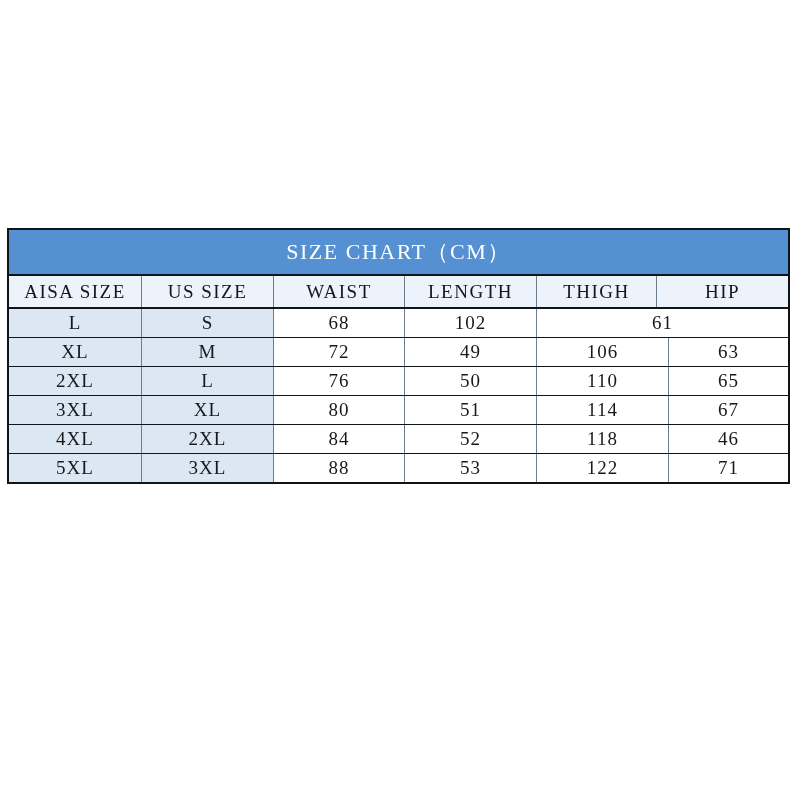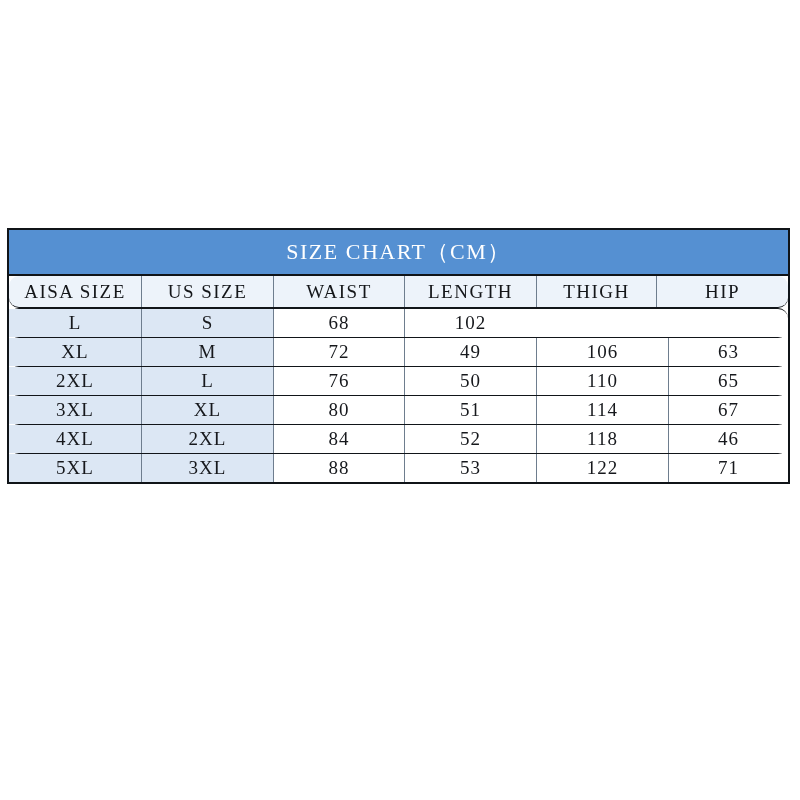--- a/index.html
+++ b/index.html
@@ -45,21 +45,20 @@
     letter-spacing: 1.5px;
     line-height: 1;
     white-space: nowrap;
   }
 
   
   .chart-row {
     display: flex;
     flex: 1 1 0;
     min-height: 0;
-    border-radius: 10px;
   }
   .chart-row + .chart-row {
     border-top: 1.5px solid #111519;
   }
   .header-row {
     background: #EDF3FA;
     border-bottom: 1.5px solid #111519;
     flex: 0 0 31px;
   }
 
@@ -121,20 +120,21 @@
     <div class="cell col-3">LENGTH</div>
     <div class="cell col-5">THIGH</div>
     <div class="cell col-4">HIP</div>
   </div>
 
   <div class="chart-row">
     <div class="cell col-0">L</div>
     <div class="cell col-1">S</div>
     <div class="cell col-2">68</div>
     <div class="cell col-4">102</div>
+    <div class="cell col-5">61</div>
   </div>
 
   <div class="chart-row">
     <div class="cell col-0">XL</div>
     <div class="cell col-1">M</div>
     <div class="cell col-2">72</div>
     <div class="cell col-3">49</div>
     <div class="cell col-4">106</div>
     <div class="cell col-5">63</div>
   </div>

